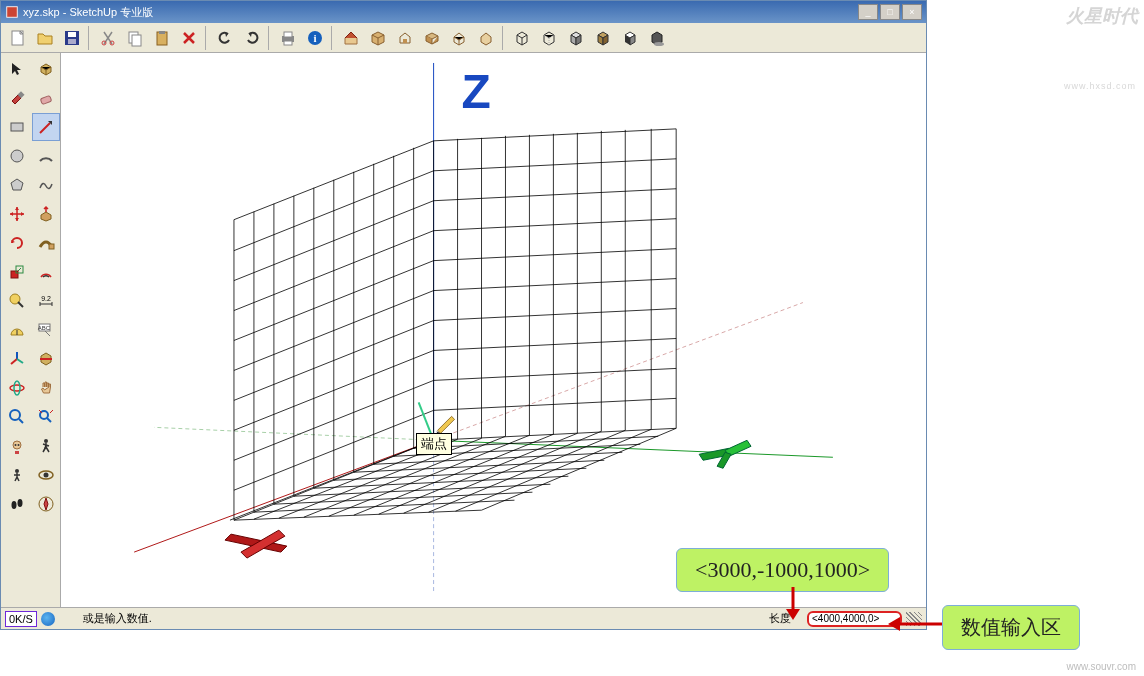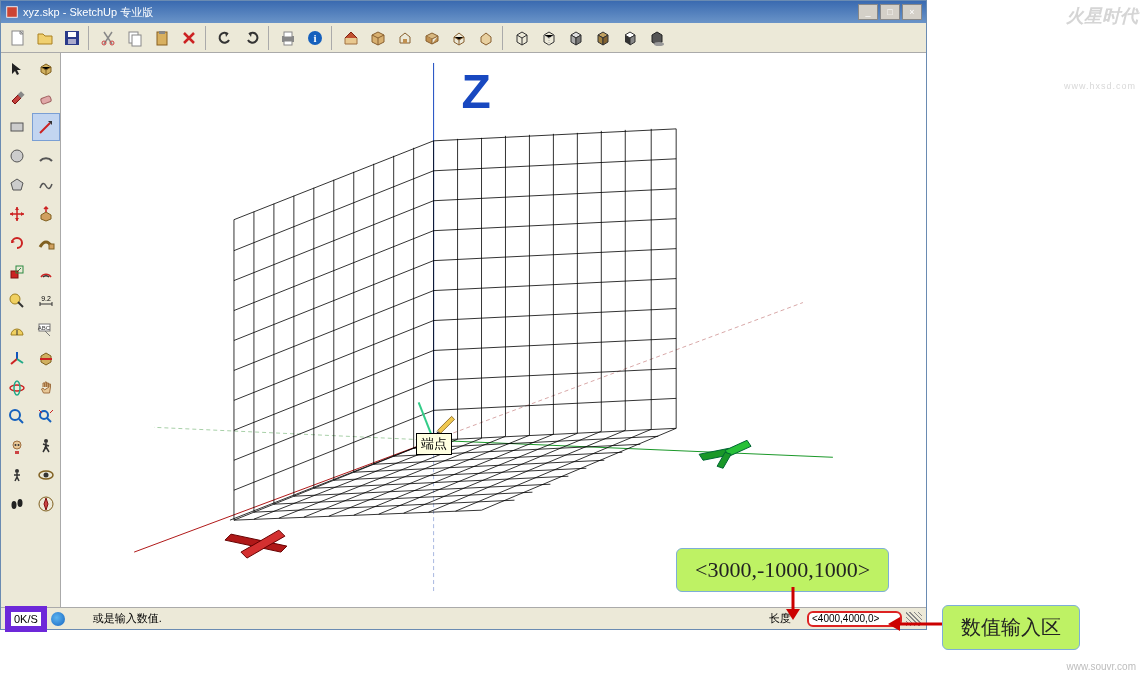--- a/index.html
+++ b/index.html
@@ -682,21 +682,21 @@
           <path d="M2 -2 L24 -12 L28 -6 L6 4 z" fill="#28c038" stroke="#063"></path>
           <path d="M2 0 L-6 14 L0 16 L8 2 z" fill="#1a9828" stroke="#063"></path>
         </g>
       </svg>
       <div class="tooltip">端点</div>
     </div>
   </div>
 
   <div class="statusbar">
     <div class="status-left">
-      <span style="border:6px solid #6d28d9;padding:1px 3px;background:#fff;">0K/S</span>
+      <span style="border:1px solid #6d28d9;padding:1px 3px;background:#fff;">0K/S</span>
       <span class="ie-icon"></span>
       <span class="status-text">或是输入数值.</span>
     </div>
     <div class="status-right">
       <span class="vcb-label">长度</span>
       <input class="vcb-input" value="&lt;4000,4000,0&gt;" style="">
       <div class="sb-grip"></div>
     </div>
   </div>
 </div>

